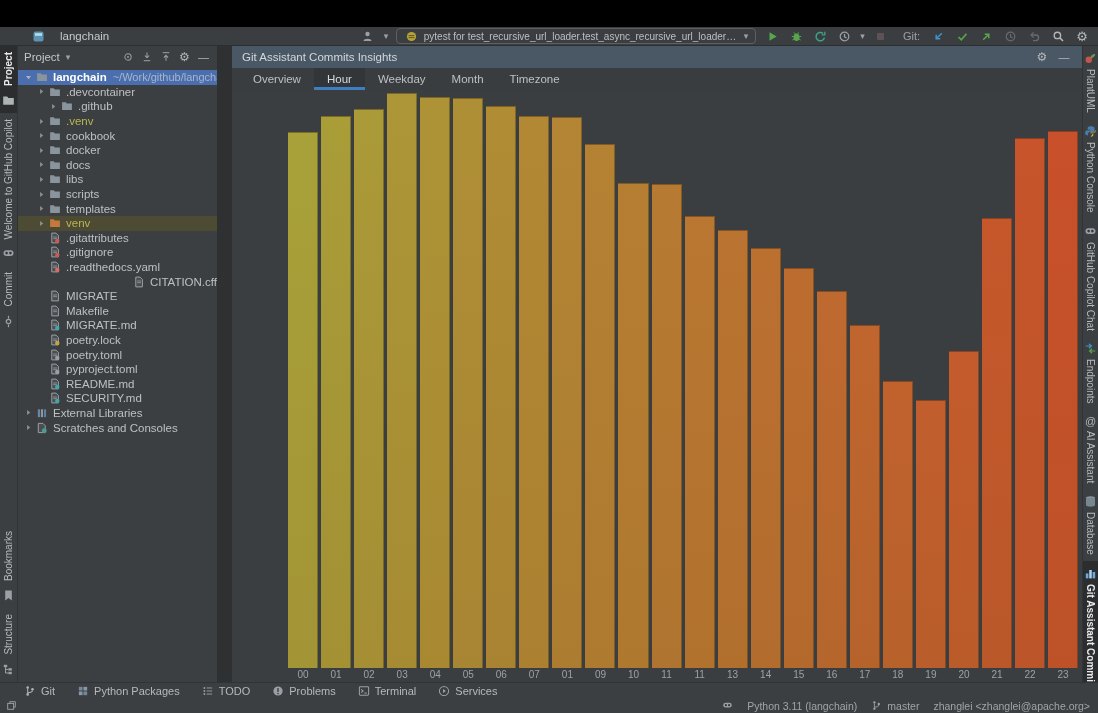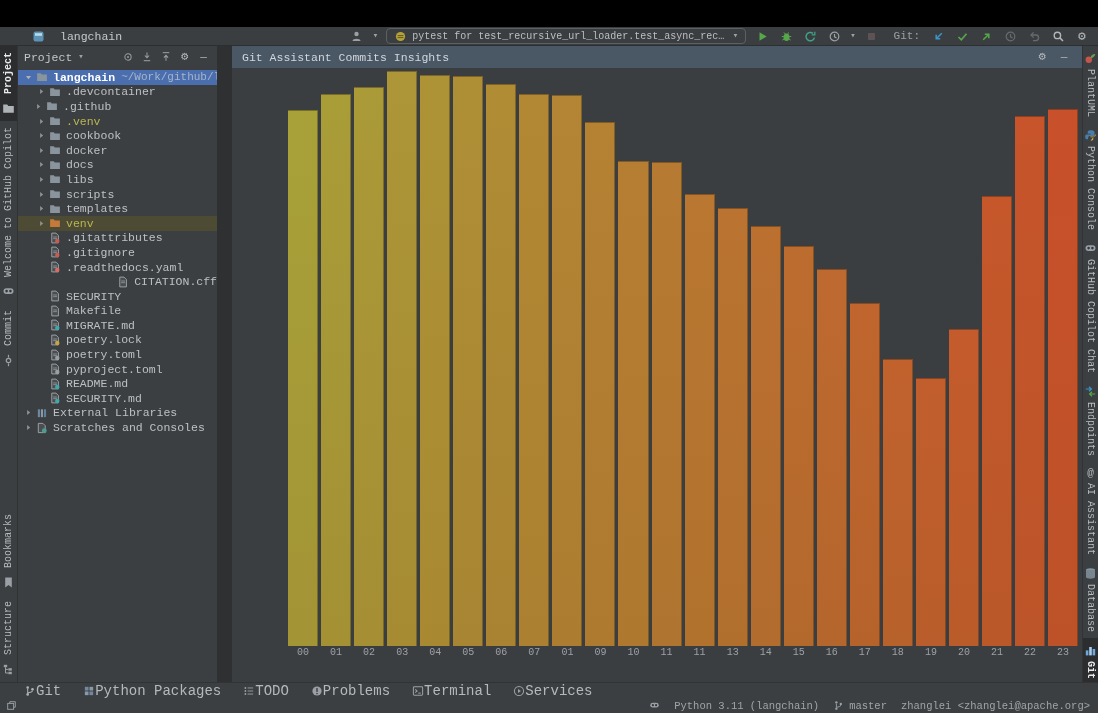--- a/index.html
+++ b/index.html
@@ -1,18 +1,18 @@
 <!DOCTYPE html>
 <html><head>
 <meta charset="utf-8">
 <style>
   * { margin:0; padding:0; box-sizing:border-box; }
   html,body { background:#000; }
   body { width:1098px; height:713px; overflow:hidden; font-family:"Liberation Sans", sans-serif; cursor:default; user-select:none; }
-  .screen { position:relative; width:1098px; height:713px; background:#0f766e; display:flex; flex-direction:column;font-family:Liberation Mono, monospace; }
+  .screen { position:relative; width:1098px; height:713px; background:#0f766e; display:flex; flex-direction:column; }
 
   
   .menubar-black { height:27px; background:#000; flex:0 0 auto; }
   .titlebar { height:19px; background:#3b3e40; border-bottom:1px solid #2c2e30; display:flex; align-items:center; padding:0 8px 0 30px; gap:8px; flex:0 0 auto; }
   .titlebar .title { color:#c6c9cb; font-size:11.5px; margin-left:6px; }
   .titlebar .spacer { flex:1; }
   .tb-ico { display:inline-flex; align-items:center; justify-content:center; width:16px; height:16px; }
   .tb-ico svg { width:13px; height:13px; }
   .caret { color:#9da1a4; font-size:9px; line-height:1; }
   .run-combo { display:flex; align-items:center; gap:5px; height:16px; border:1px solid #5d6063; border-radius:4px; background:#3b3e40; padding:0 7px; max-width:360px; }
@@ -69,21 +69,21 @@
   .tab.active { background:#333639; color:#d7dadd; box-shadow:inset 0 -3px 0 #3f7fc1; }
 
   .chart { flex:1; display:flex; flex-direction:column; min-height:0;margin-left:48px; }
   .chart-bars { height:578px; display:flex; align-items:flex-end; gap:3px; padding:0 4px 0 8px; }
   .bar { flex:1; border-right:1px solid rgba(40,35,10,.35); border-top:1px solid rgba(0,0,0,.25); }
   .chart-labels { height:14px; display:flex; gap:3px; padding:0 4px 0 8px; }
   .chart-labels .xl { flex:1; text-align:center; font-size:10px; color:#9da1a6; line-height:13px; }
 
   
   .toolbar-bottom { height:16px; background:#3c3f41; border-top:1px solid #313335; display:flex; align-items:center; gap:22px; padding-left:24px; flex:0 0 auto; }
-  .tw-btn { display:inline-flex; align-items:center; font-size:14px; color:#b5b9bc; }
+  .tw-btn { display:inline-flex; align-items:center; gap:5px; font-size:11px; color:#b5b9bc; }
   .tw-btn svg { width:12px; height:12px; }
   .statusbar { height:15px; background:#3c3f41; display:flex; align-items:center; padding:0 8px 0 6px; gap:14px; font-size:10.5px; color:#a0a4a7; flex:0 0 auto; }
   .statusbar .sp { flex:1; }
   .sb-item { display:inline-flex; align-items:center; gap:5px; }
   .sb-item svg { width:11px; height:11px; }
 </style>
 </head>
 <body>
 
 <div class="screen">
@@ -288,21 +288,21 @@
                 <path d="M4.5 2.8l4.4 3.7-4.4 3.7z" fill="#8f9397"></path>
               </svg>
             </span>
             <span class="ticon" style="display: inline-flex;">
               <svg viewBox="0 0 13 13">
                 <path d="M1.2 2.4h4l1.1 1.5h5.5v6.9H1.2z" fill="#89949d"></path>
               </svg>
             </span>
             <span class="nm">.devcontainer</span>
           </div>
-          <div class="trow" style="padding-left: 14px;">
+          <div class="trow" style="padding-left: 29px;">
             <span class="chev">
               <svg viewBox="0 0 13 13">
                 <path d="M4.5 2.8l4.4 3.7-4.4 3.7z" fill="#8f9397"></path>
               </svg>
             </span>
             <span class="ticon" style="display: inline-flex;">
               <svg viewBox="0 0 13 13">
                 <path d="M1.2 2.4h4l1.1 1.5h5.5v6.9H1.2z" fill="#89949d"></path>
               </svg>
             </span>
@@ -461,21 +461,21 @@
           </div>
           <div class="trow" style="padding-left: 17px;">
             <span class="chev"></span>
             <span class="ticon" style="display: inline-flex;">
               <svg viewBox="0 0 13 13">
                 <path d="M3 1.2h4.6l2.6 2.6v8H3z" fill="#4a4e50" stroke="#9fa6ab" stroke-width="1"></path>
   <line x1="4.6" y1="5.4" x2="8.6" y2="5.4" stroke="#9fa6ab" stroke-width=".8"></line>
   <line x1="4.6" y1="7.2" x2="8.6" y2="7.2" stroke="#9fa6ab" stroke-width=".8"></line>
   </svg>
             </span>
-            <span class="nm">SECURITY</span>
+            <span class="nm">MIGRATE</span>
           </div>
           <div class="trow" style="padding-left: 17px;">
             <span class="chev"></span>
             <span class="ticon" style="display: inline-flex;">
               <svg viewBox="0 0 13 13">
                 <path d="M3 1.2h4.6l2.6 2.6v8H3z" fill="#4a4e50" stroke="#9fa6ab" stroke-width="1"></path>
   <line x1="4.6" y1="5.4" x2="8.6" y2="5.4" stroke="#9fa6ab" stroke-width=".8"></line>
   <line x1="4.6" y1="7.2" x2="8.6" y2="7.2" stroke="#9fa6ab" stroke-width=".8"></line>
   </svg>
             </span>
@@ -587,20 +587,27 @@
 
     <div class="splitter"></div>
 
     <div class="insights">
       <div class="ins-header">
         <span class="ttl">Git Assistant Commits Insights</span>
         <span class="sp"></span>
         <span class="hico gear-glyph" style="font-size:12px;">⚙</span>
         <span class="hico minus-glyph">—</span>
       </div>
+      <div class="ins-tabs" id="ins-tabs">
+          <div class="tab">Overview</div>
+          <div class="tab active">Hour</div>
+          <div class="tab">Weekday</div>
+          <div class="tab">Month</div>
+          <div class="tab">Timezone</div>
+        </div>
       <div class="chart">
         <div class="chart-bars" id="chart-bars">
             <div class="bar" style="height: 536px; background: linear-gradient(rgb(168, 161, 57), rgb(163, 148, 53));"></div>
             <div class="bar" style="height: 552px; background: linear-gradient(rgb(169, 157, 56), rgb(163, 145, 52));"></div>
             <div class="bar" style="height: 559px; background: linear-gradient(rgb(171, 154, 56), rgb(165, 142, 52));"></div>
             <div class="bar" style="height: 575px; background: linear-gradient(rgb(172, 150, 55), rgb(166, 139, 51));"></div>
             <div class="bar" style="height: 571px; background: linear-gradient(rgb(174, 147, 54), rgb(168, 137, 50));"></div>
             <div class="bar" style="height: 570px; background: linear-gradient(rgb(175, 143, 54), rgb(168, 133, 50));"></div>
             <div class="bar" style="height: 562px; background: linear-gradient(rgb(176, 140, 53), rgb(169, 131, 49));"></div>
             <div class="bar" style="height: 552px; background: linear-gradient(rgb(178, 136, 52), rgb(171, 128, 48));"></div>

